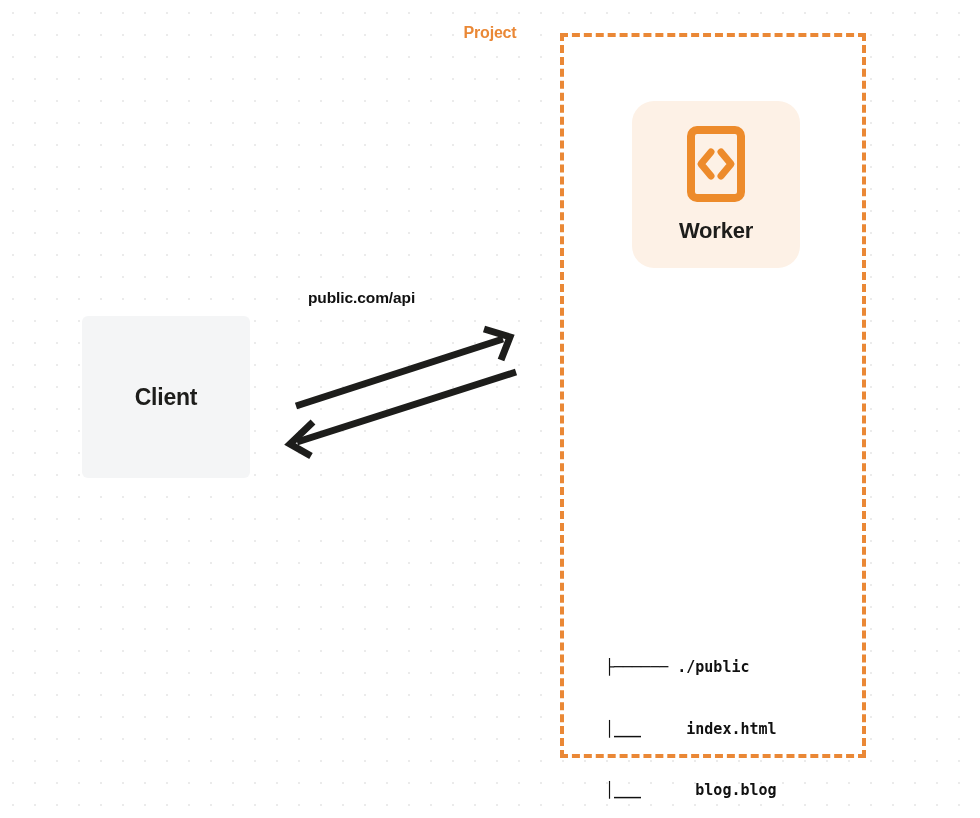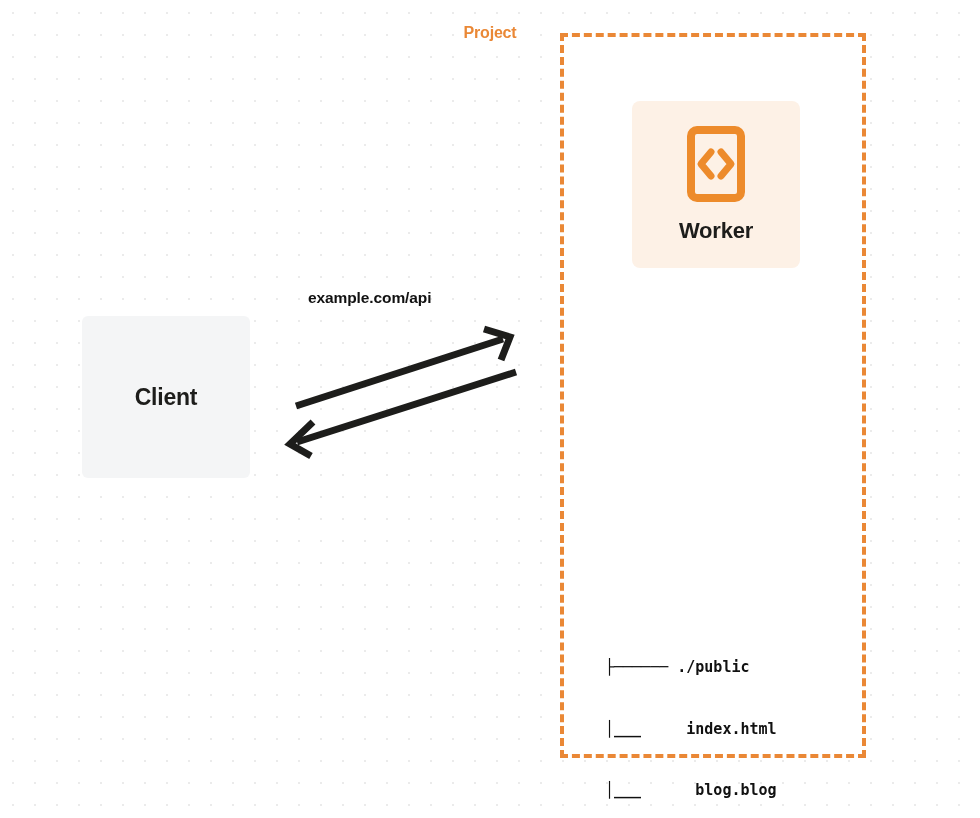--- a/index.html
+++ b/index.html
@@ -89,21 +89,21 @@
     color: #ea8836;
     letter-spacing: -0.2px;
     white-space: nowrap;
     z-index: 3;
   }
 
   
   .service-card {
     position: absolute;
     background: #fdf1e6;
-    border-radius: 8px;
+    border-radius: 22px;
     display: flex;
     flex-direction: column;
     align-items: center;
     justify-content: center;
   }
   .card-worker {
     left: 632px;
     top: 101px;
     width: 168px;
     height: 167px;
@@ -157,21 +157,21 @@
     <g stroke="#1d1d1b" stroke-width="7" fill="none" stroke-linecap="butt" stroke-linejoin="miter">
 
       <line x1="296" y1="406" x2="503" y2="339"></line>
       <polyline points="484,329 510,337 501,360"></polyline>
 
       <line x1="516" y1="372" x2="297" y2="442"></line>
       <polyline points="313,422 290,444 311,456"></polyline>
     </g>
   </svg>
 
-  <div class="request-label">example.com/api</div>
+  <div class="request-label">public.com/api</div>
 
   <div class="project-box"></div>
   <div class="project-title">Project</div>
 
   <div class="service-card card-worker">
     <svg class="card-icon" width="58" height="76" viewBox="0 0 58 76">
       <rect x="4" y="4" width="50" height="68" rx="6" ry="6" fill="none" stroke="#ed8b2b" stroke-width="8"></rect>
       <polyline points="24,26 14,38 24,50" fill="none" stroke="#ed8b2b" stroke-width="7" stroke-linecap="round" stroke-linejoin="round"></polyline>
       <polyline points="34,26 44,38 34,50" fill="none" stroke="#ed8b2b" stroke-width="7" stroke-linecap="round" stroke-linejoin="round"></polyline>
     </svg>

